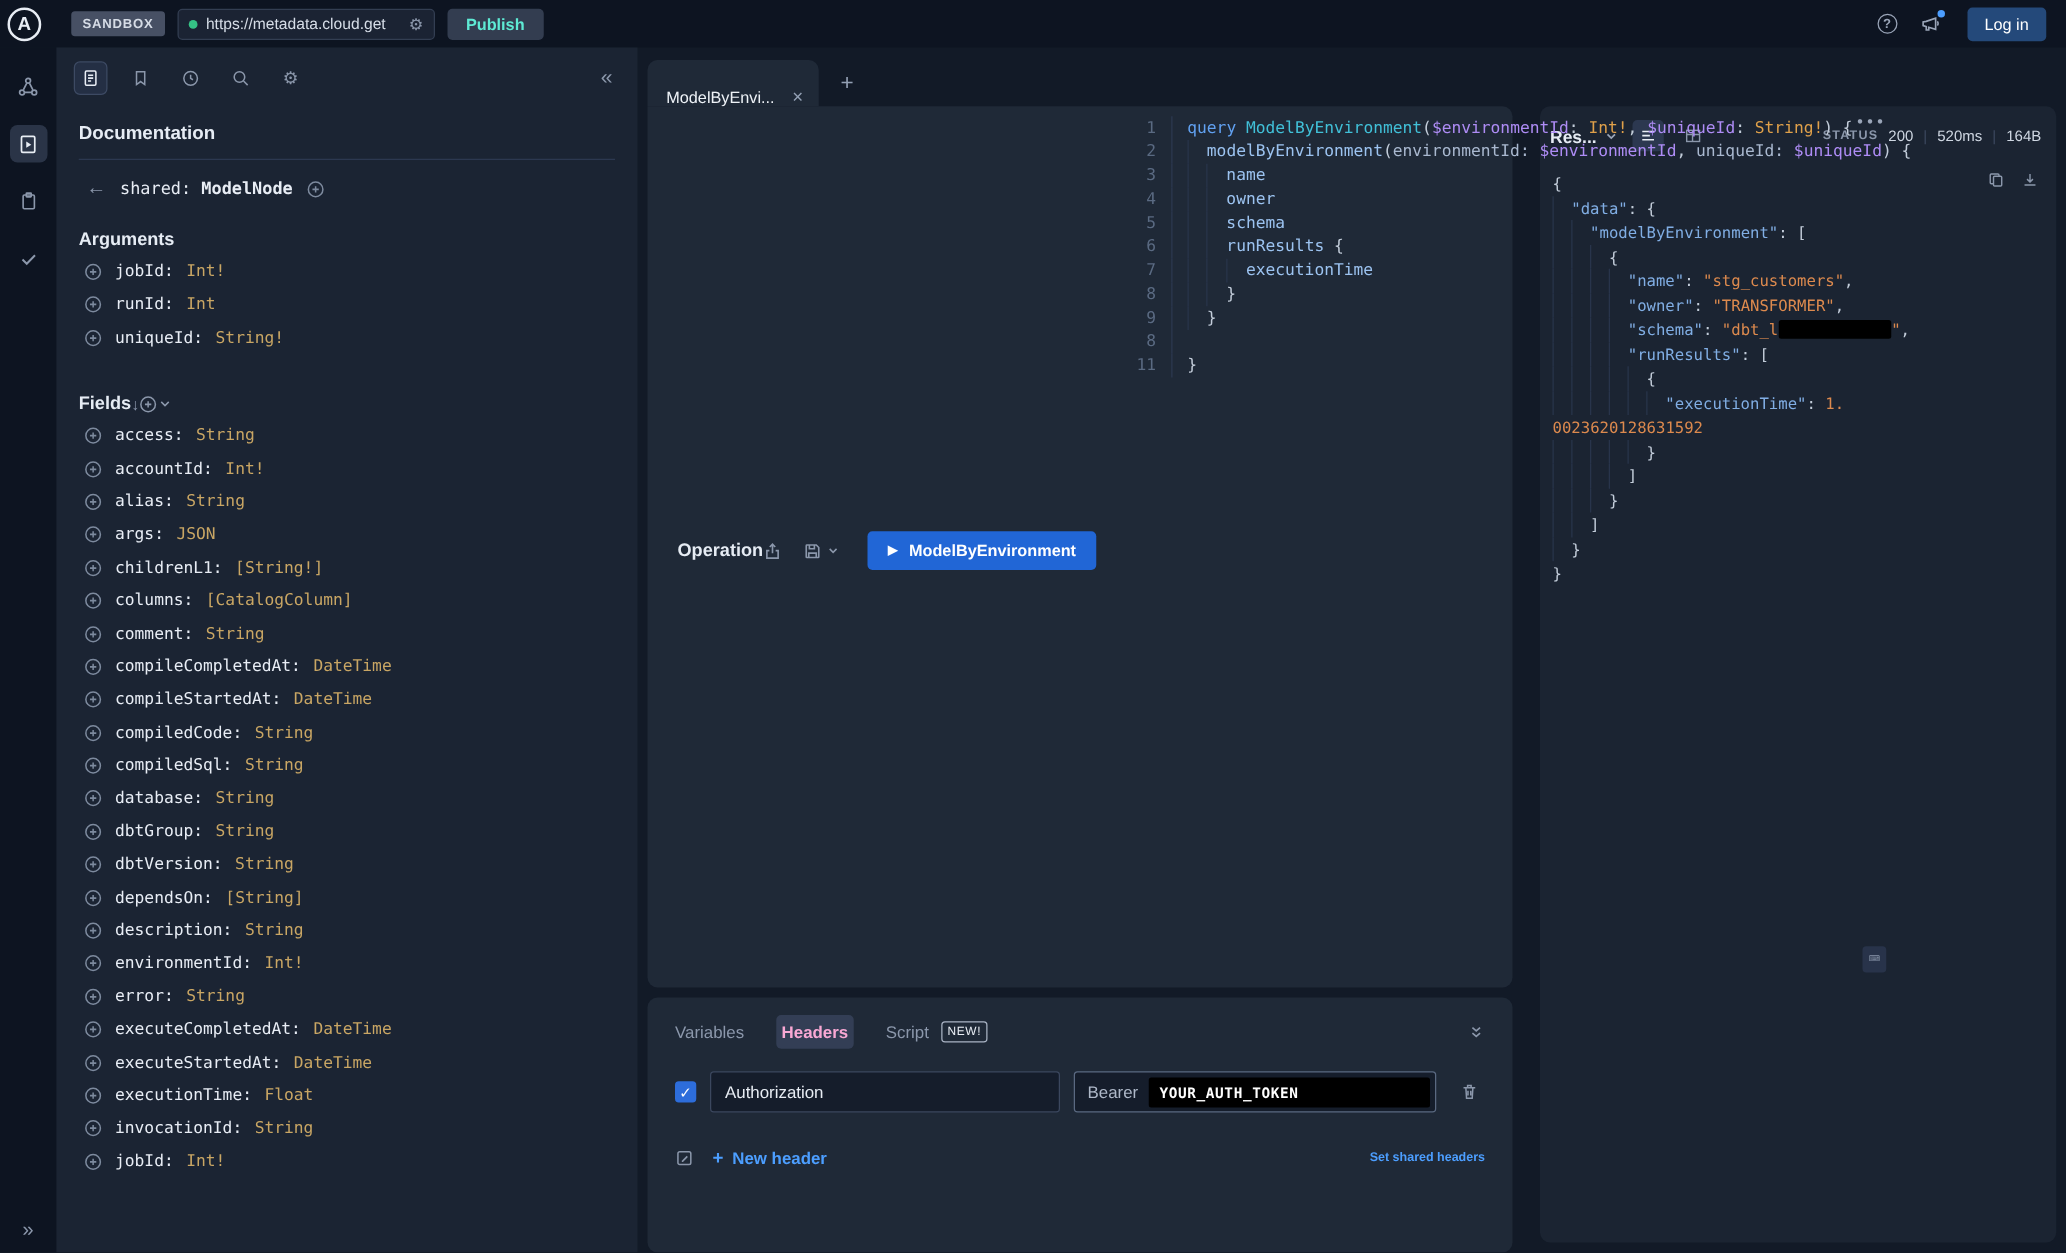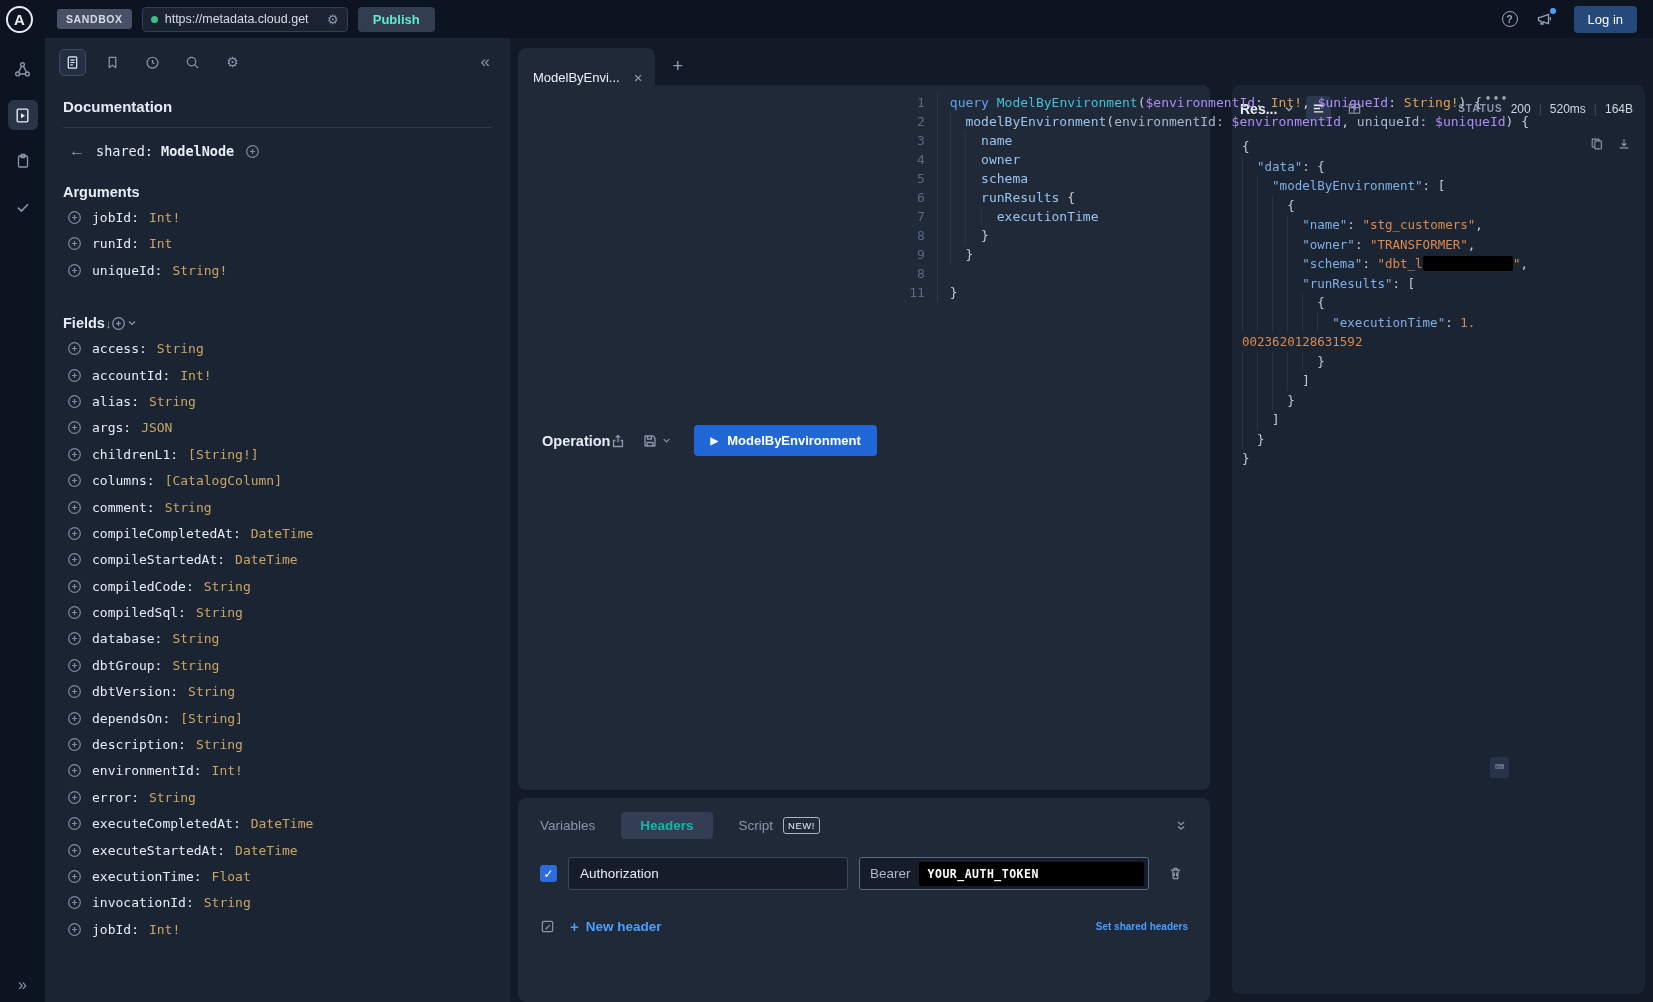--- a/index.html
+++ b/index.html
@@ -86,21 +86,21 @@
   .tk-p{color:#c3cdda}
   .tk-key{color:#81aee4}
   .tk-str{color:#dd8a4e}
   .tk-num{color:#dd8a4e}
   .tk-redact{background:#000;color:#000;border-radius:2px}
 
   
   .req-panel{background:#1f2937;border-radius:8px;margin-top:8px;flex:1;padding:14px 22px;min-height:0}
   .req-tabs{display:flex;align-items:center;gap:26px;font-size:13.5px;color:#8b97ab}
   .req-tab{color:#8b97ab}
-  .req-tab.active{background:#333e55;color:#14b8a6;padding:6px 19px;border-radius:4px;font-weight:bold}
+  .req-tab.active{background:#333e55;color:#f9a8d4;padding:6px 4px;border-radius:4px;font-weight:bold}
   .script-group{display:flex;align-items:center;gap:10px}
   .new-badge{border:1px solid #aab4c5;color:#e8edf4;font-size:9.5px;font-weight:normal;padding:2px 4px;border-radius:3px;letter-spacing:.5px}
   .req-collapse{margin-left:auto;color:#8b97ab}
   .hdr-row{display:flex;align-items:center;gap:11px;margin-top:18px}
   .checkbox{width:17px;height:17px;background:#2d6ddb;border-radius:3px;color:#fff;font-size:12px;display:flex;align-items:center;justify-content:center;flex-shrink:0}
   .key-input{width:280px;height:33px;background:#151d2b;border:1px solid #3b475e;border-radius:3px;color:#e8edf4;font-size:13.5px;padding:0 11px;font-family:"Liberation Sans",sans-serif}
   .value-field{width:290px;height:33px;background:#151d2b;border:1px solid #5a6981;border-radius:3px;display:flex;align-items:center;padding:0 4px 0 10px;gap:8px}
   .bearer{color:#aeb8c8;font-size:13.5px}
   .token-chip{flex:1;background:#000;border-radius:2px;color:#fff;font-family:"DejaVu Sans Mono",monospace;font-size:11.5px;font-weight:bold;letter-spacing:.5px;padding:5px 9px}
   .trash{color:#8b97ab;margin-left:8px}

